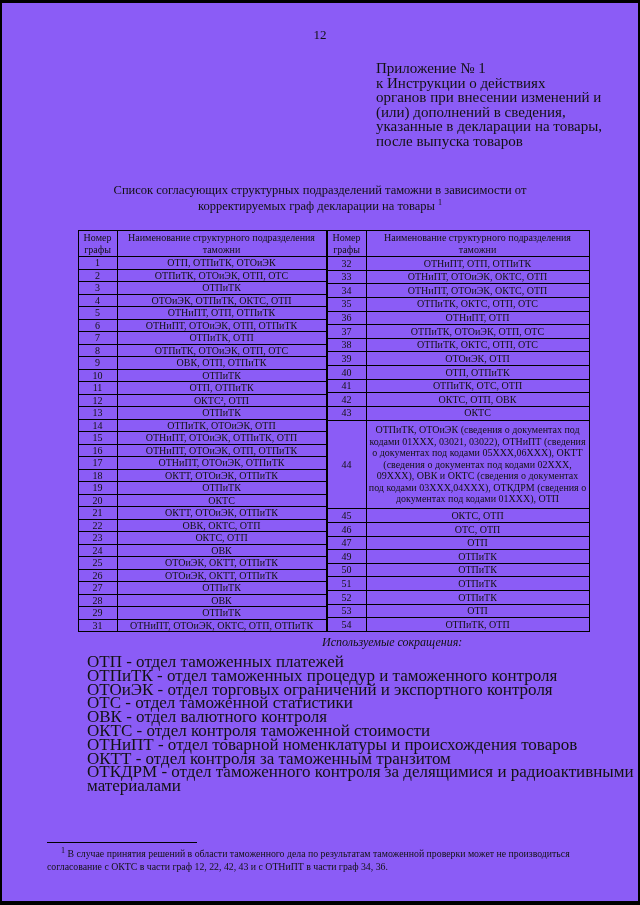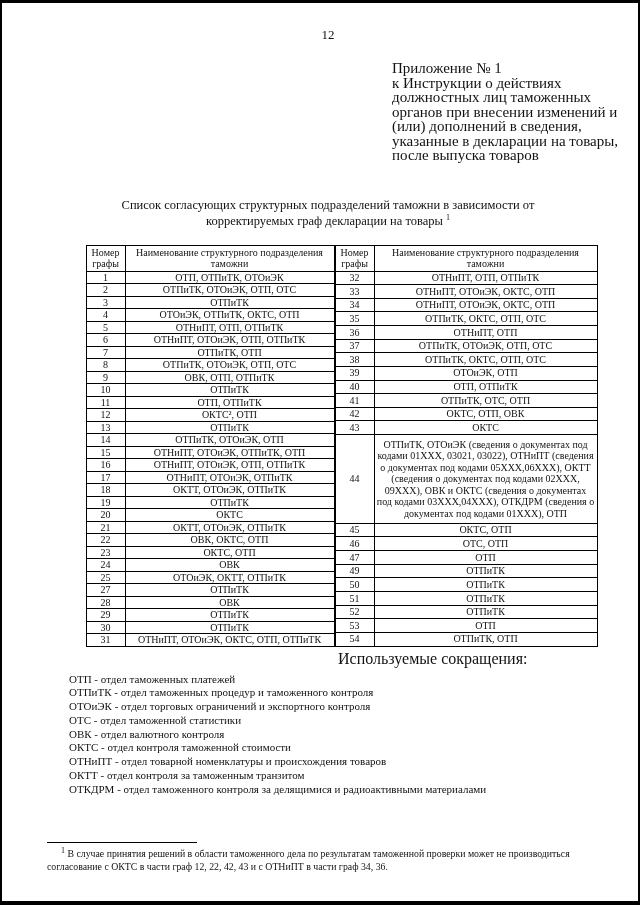--- a/index.html
+++ b/index.html
@@ -1,30 +1,29 @@
 <!DOCTYPE html>
 <html><head>
 <meta charset="utf-8">
 <style>
   html, body { margin: 0; padding: 0; background: #9a9a9a; }
   .page {
     width: 640px; height: 905px;
     margin: 0 auto;
-    background: #ffffff;
+    background: #8b5cf6;
     color: #121212;
     font-family: "Liberation Serif", "DejaVu Serif", serif;
     position: relative;
     box-sizing: border-box;
     border-top: 3px solid #000;
     border-bottom: 4px solid #000;
     border-left: 2px solid #000;
     border-right: 2px solid #000;
     padding-top: 24px;
     overflow: hidden;
-    padding-left: 16px;
   }
   .page-number { text-align: center; font-size: 13px; }
   .appendix {
     margin: 18px 0 0 374px;
     width: 238px;
     font-size: 15px;
     line-height: 14.5px;
   }
   .doc-title {
     margin: 34px auto 0;
@@ -48,37 +47,36 @@
     vertical-align: middle;
     font-weight: normal;
     font-size: 10px;
     line-height: 11.5px;
     padding: 0 2px;
     height: 11px;
     overflow: hidden;
   }
   th { padding: 1px 2px; }
   .col-num { width: 34px; }
-  .abbr-title { margin: 3px 16px 5px 320px; font-size: 16px; }
-  .abbr-list { margin-left: 51px; font-size: 11px; line-height: 13.8px; }
+  .abbr-title { margin: 3px 16px 5px 320px; font-size: 12px; font-style: italic; }
+  .abbr-list { margin-left: 85px; font-size: 17px; line-height: 13.8px; }
   .footnote-block { position: absolute; left: 45px; right: 28px; bottom: 28px; }
   .footnote-sep { width: 150px; border-top: 1px solid #000; margin-bottom: 5px; }
   .footnote { font-size: 9.8px; line-height: 12.5px; text-indent: 14px; }
 </style>
 </head>
 <body>
 
 <div class="page">
 
   <div class="page-number">12</div>
 
   <div class="appendix">
     <div>Приложение № 1</div>
     <div>к Инструкции о действиях</div>
-    <div>должностных лиц таможенных</div>
     <div>органов при внесении изменений и</div>
     <div>(или) дополнений в сведения,</div>
     <div>указанные в декларации на товары,</div>
     <div>после выпуска товаров</div>
   </div>
 
   <div class="doc-title">
     <span>Список согласующих структурных подразделений таможни в зависимости от корректируемых граф декларации на товары</span>
     <sup>1</sup>
   </div>
@@ -187,33 +185,33 @@
           </tr>
           <tr>
             <td class="col-num">24</td>
             <td>ОВК</td>
           </tr>
           <tr>
             <td class="col-num">25</td>
             <td>ОТОиЭК, ОКТТ, ОТПиТК</td>
           </tr>
           <tr>
+            <td class="col-num">26</td>
+            <td>ОТОиЭК, ОКТТ, ОТПиТК</td>
+          </tr>
+          <tr>
             <td class="col-num">27</td>
             <td>ОТПиТК</td>
           </tr>
           <tr>
             <td class="col-num">28</td>
             <td>ОВК</td>
           </tr>
           <tr>
             <td class="col-num">29</td>
-            <td>ОТПиТК</td>
-          </tr>
-          <tr>
-            <td class="col-num">30</td>
             <td>ОТПиТК</td>
           </tr>
           <tr>
             <td class="col-num">31</td>
             <td>ОТНиПТ, ОТОиЭК, ОКТС, ОТП, ОТПиТК</td>
           </tr>
         </tbody>
     </table>
 
     <table class="graf-right">

